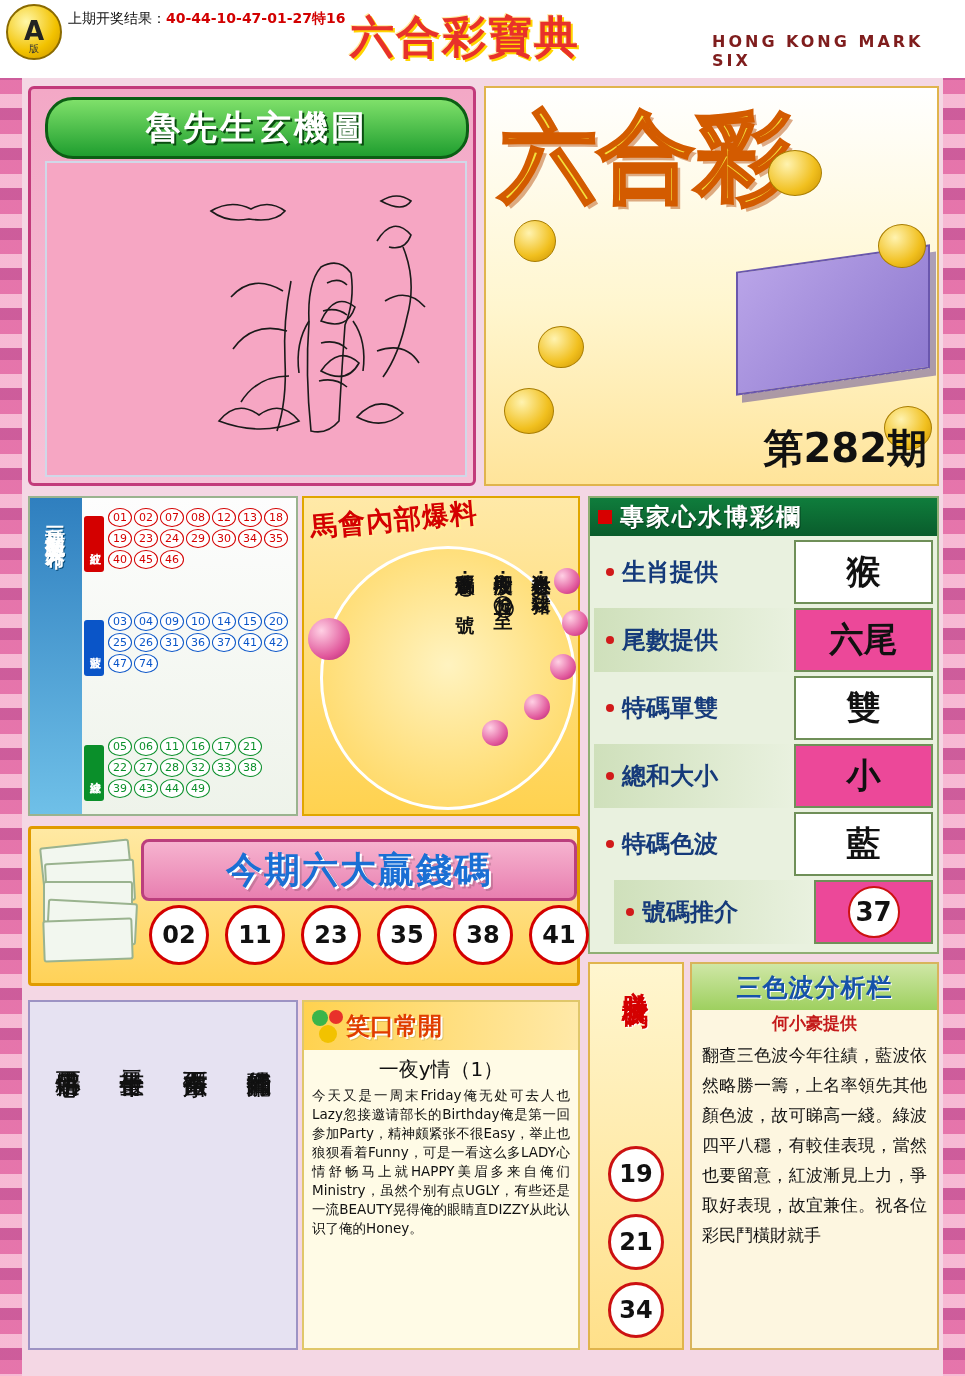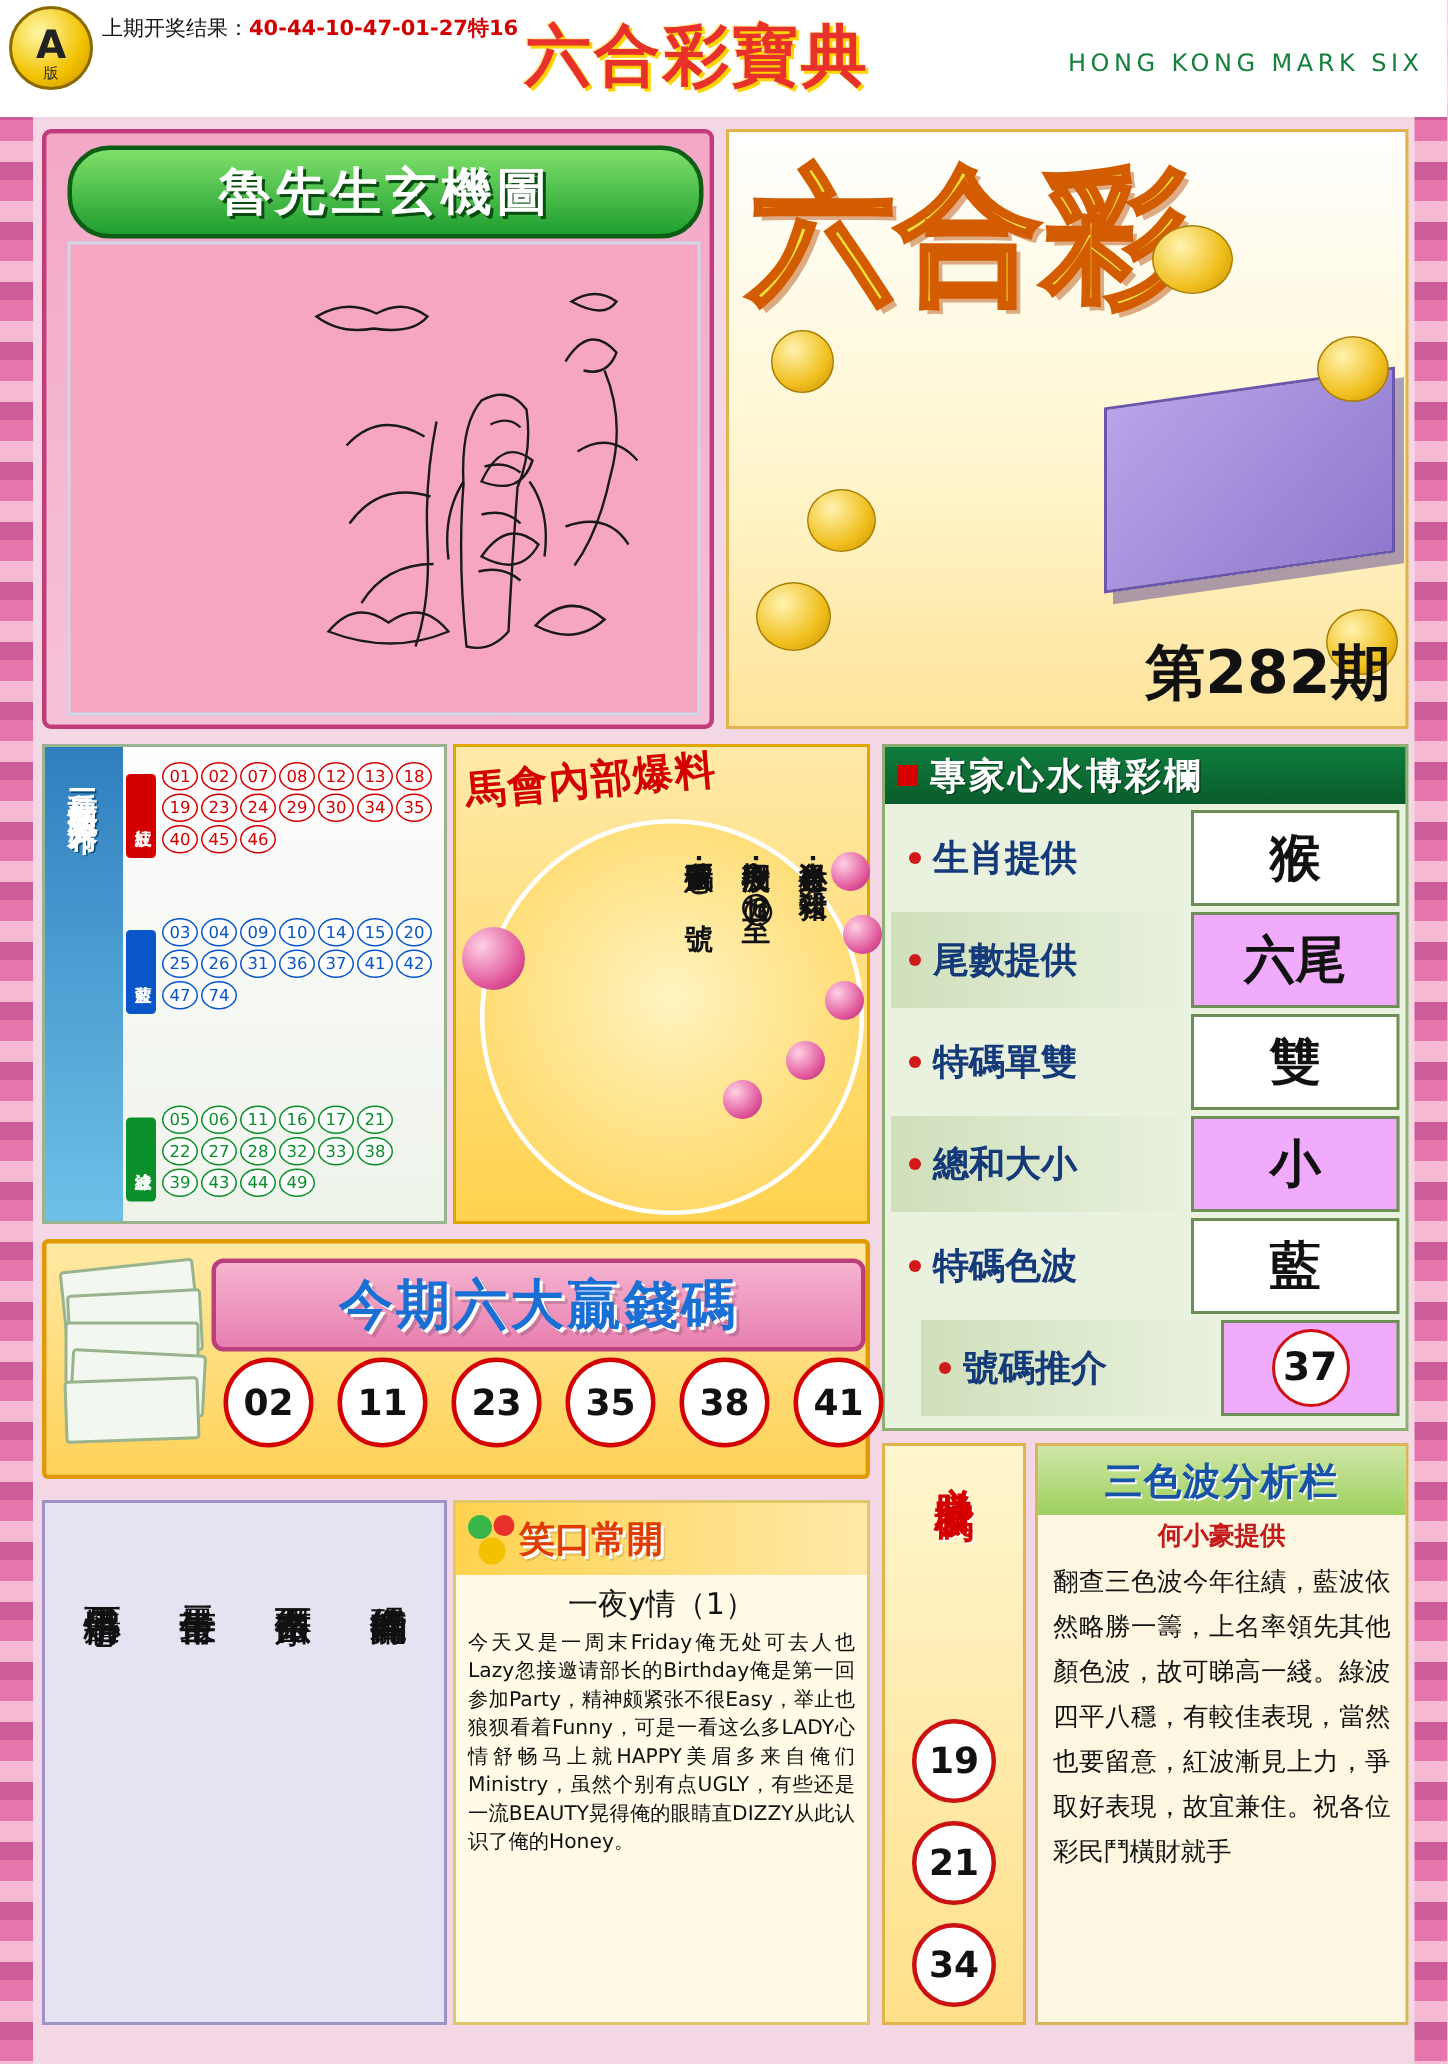--- a/index.html
+++ b/index.html
@@ -25,21 +25,21 @@
          border:2px solid #8a6a00;box-sizing:border-box;}
   .logoA .ch{position:absolute;left:50%;top:50%;transform:translate(-50%,-55%);
         font-size:26px;font-weight:bold;color:#222;}
   .logoA .sub{position:absolute;left:50%;bottom:2px;transform:translateX(-50%);
         font-size:10px;color:#333;}
   .lastresult{position:absolute;left:68px;top:10px;font-size:14px;color:#111;white-space:nowrap;}
   .lastresult b{color:#d20000;font-weight:bold;}
   .masthead{position:absolute;left:350px;top:8px;font-size:44px;font-weight:bold;
         color:#e8312a;letter-spacing:2px;
         text-shadow:2px 2px 0 #ffd400, -1px -1px 0 #ffea9e;}
-  .mastheadEn{position:absolute;left:712px;top:32px;font-size:16px;color:#15803d;letter-spacing:3px;font-weight:normal;}
+  .mastheadEn{position:absolute;left:712px;top:32px;font-size:16px;color:#7f1d1d;letter-spacing:3px;font-weight:bold;}
 
   
   .panel{position:absolute;box-sizing:border-box;}
 
   
   .mystic{left:28px;top:86px;width:448px;height:400px;
      background:linear-gradient(180deg,#f3a8c6,#f6c2d7);
      border:3px solid #c23b7b;border-radius:6px;}
   .mystic-title{position:absolute;left:14px;top:8px;width:418px;height:56px;
      background:linear-gradient(180deg,#7fe06a,#1f9e2f);
@@ -115,21 +115,21 @@
      background:linear-gradient(180deg,#0f7d3c,#0a5c2c);display:flex;align-items:center;}
   .expert-title .dot{width:14px;height:14px;background:#d70000;margin:0 8px;}
   .expert-title span{font-size:24px;font-weight:bold;color:#fff;letter-spacing:2px;text-shadow:1px 1px 0 #053d1c;}
   .erow{position:absolute;left:4px;right:4px;height:64px;display:flex;}
   .elabel{width:200px;display:flex;align-items:center;gap:8px;padding-left:12px;box-sizing:border-box;
      font-size:24px;font-weight:bold;color:#153a7a;}
   .elabel i{width:8px;height:8px;border-radius:50%;background:#d11a1a;display:inline-block;}
   .evalue{flex:1;display:flex;align-items:center;justify-content:center;
      font-size:34px;font-weight:bold;color:#111;border:2px solid #6f8f58;}
   .erow.alt .elabel{background:linear-gradient(90deg,#cfe0bb,#e9f1df);}
-  .evalue.green{background:#f0abfc;text-align:right;}
+  .evalue.green{background:#ec4899;text-align:right;}
   .evalue.white{background:#ffffff;}
   .recball{width:48px;height:48px;border-radius:50%;background:#fff;border:2px solid #c11;
      display:flex;align-items:center;justify-content:center;font-size:26px;font-weight:bold;color:#111;}
 
   
   .sixwin{left:28px;top:826px;width:552px;height:160px;
      background:linear-gradient(180deg,#ffe9a3,#ffd258);border:3px solid #e09b00;border-radius:4px;}
   .sixwin-title{position:absolute;left:110px;top:10px;width:430px;height:56px;
      background:linear-gradient(180deg,#f6b3cf,#e87fb0);border:3px solid #bb3f7d;border-radius:8px;
      display:flex;align-items:center;justify-content:center;}

